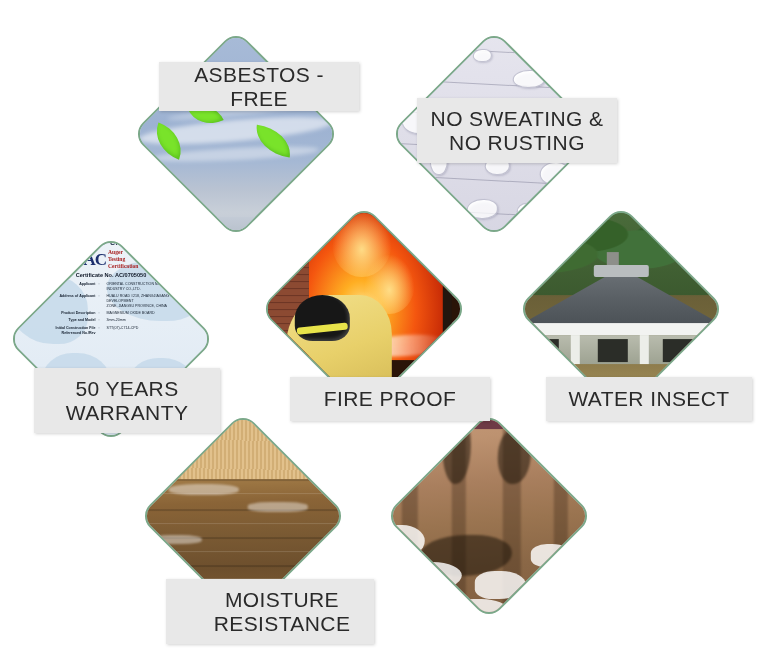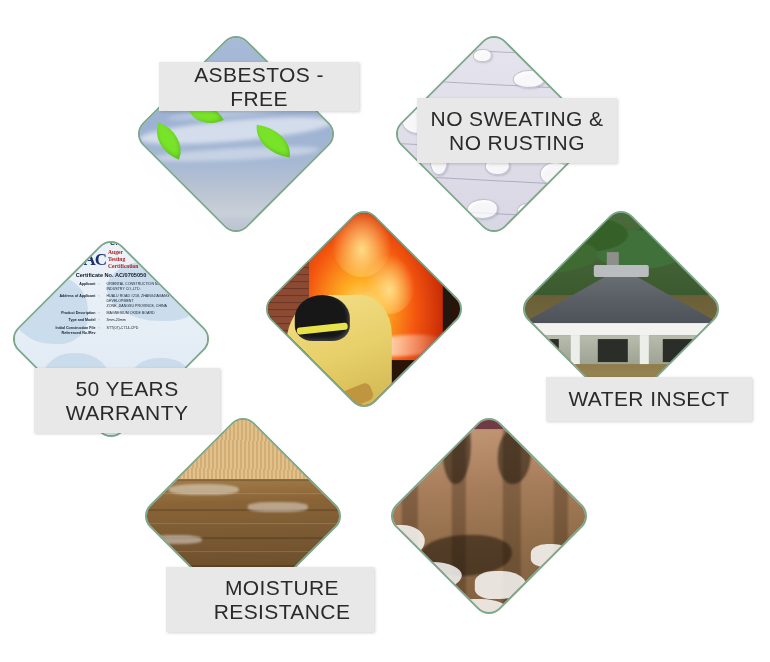--- a/index.html
+++ b/index.html
@@ -485,20 +485,21 @@
         <div class="doorframe"></div>
         <div class="doorframe2"></div>
         <div class="bricks"></div>
         <div class="spray"></div>
         <div class="fighter"></div>
         <div class="hose"></div>
         <div class="helmet"></div>
         <div class="helmet-stripe"></div>
       </div>
     </div>
+    <div class="label" style="left:19px; top:161px; width:200px; height:44px;">FIRE PROOF</div>
   </div>
 
   <div class="feature" style="left:528px; top:216px; width:250px; height:250px;">
     <div class="diamond" style="left:19px; top:19px;">
       <div class="art art-water">
         <div class="trees"></div>
         <div class="chimney"></div>
         <div class="roof"></div>
         <div class="ridge"></div>
         <div class="eave"></div>
@@ -530,21 +531,21 @@
         <div class="plank" style="top:83%;"></div>
         <div class="grain" style="top:40%;"></div>
         <div class="grain" style="top:53%;"></div>
         <div class="grain" style="top:65%;"></div>
         <div class="grain" style="top:77%;"></div>
         <div class="rot" style="left:18%; top:36%; width:30%; height:5%;"></div>
         <div class="rot" style="left:52%; top:44%; width:26%; height:4%;"></div>
         <div class="rot" style="left:10%; top:58%; width:22%; height:4%;"></div>
       </div>
     </div>
-    <div class="label" style="left:16px; top:144px; width:208px; height:65px;padding-left:28px;">MOISTURE
+    <div class="label" style="left:16px; top:156px; width:208px; height:65px;padding-left:28px;">MOISTURE
 RESISTANCE</div>
   </div>
 
   <div class="feature" style="left:396px; top:423px; width:250px; height:250px;">
     <div class="diamond" style="left:19px; top:19px;">
       <div class="art art-insect">
         <div class="purple"></div>
         <div class="stripe" style="left:12%; width:7%;"></div>
         <div class="stripe" style="left:34%; width:6%;"></div>
         <div class="stripe" style="left:56%; width:8%;"></div>

